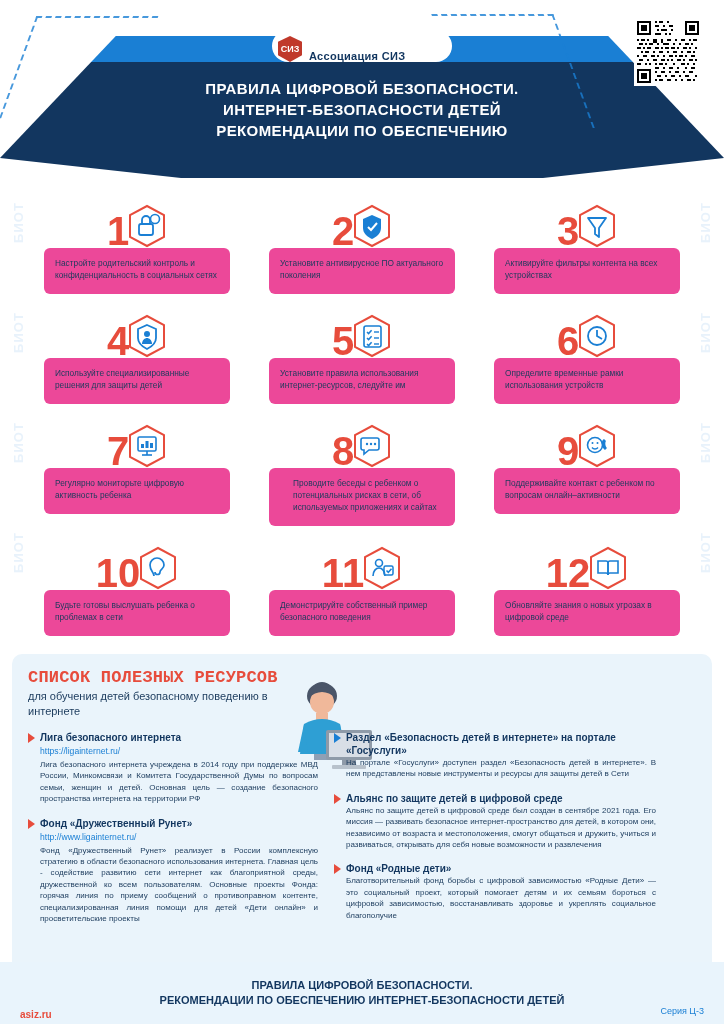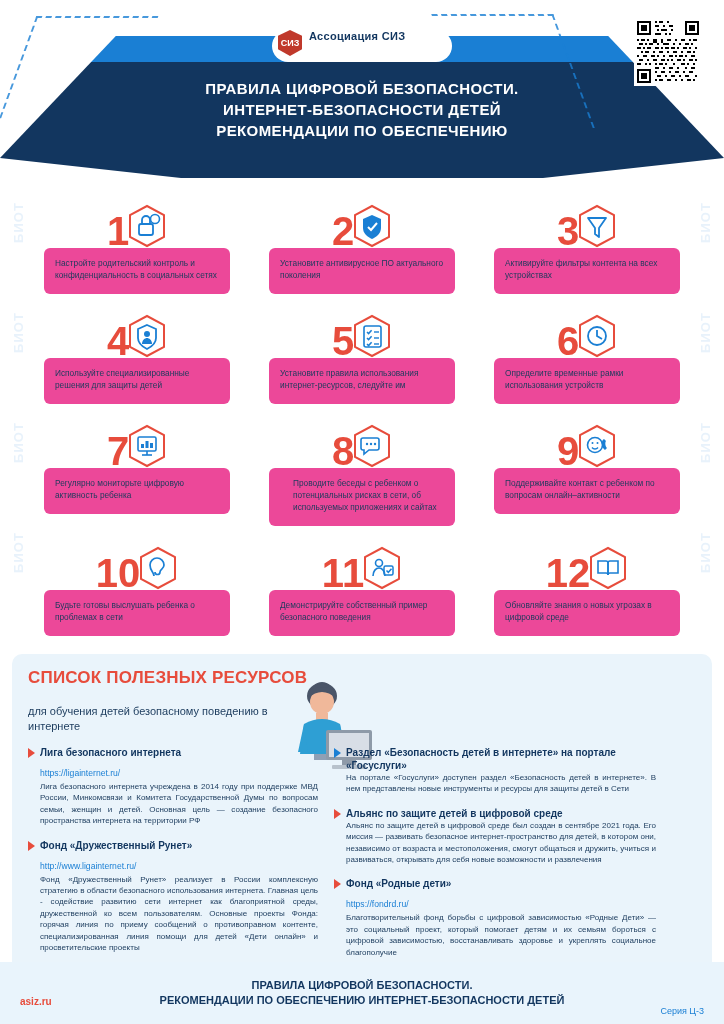--- a/index.html
+++ b/index.html
@@ -44,21 +44,21 @@
     border-left:2px dashed #1a7fd4;border-top:2px dashed #1a7fd4;
     transform:skewX(-20deg);opacity:.8;
   }
   .hdr-dash2{
     position:absolute;right:150px;top:14px;width:120px;height:112px;
     border-right:2px dashed #1a7fd4;border-top:2px dashed #1a7fd4;
     transform:skewX(20deg);opacity:.8;
   }
   .logo-pill{
     position:absolute;left:272px;top:30px;width:180px;height:32px;
-    background:#ffffff;border-radius:16px;display:flex;align-items:flex-start;
+    background:#ffffff;border-radius:16px;display:flex;align-items:flex-end;
     justify-content:flex-start;padding-left:6px;box-sizing:border-box;z-index:6;
   }
   .logo-mark{
     width:24px;height:26px;background:#c0392b;margin-right:7px;
     clip-path:polygon(50% 0,100% 22%,100% 74%,50% 100%,0 74%,0 22%);
     color:#fff;font-size:9px;display:flex;align-items:center;justify-content:center;
     font-weight:bold;
   }
   .logo-text{font-size:11px;font-weight:bold;color:#12365f;letter-spacing:.3px;}
   .hdr-title{
@@ -93,47 +93,47 @@
     background:#ec4899;border-radius:6px;padding:9px 11px;box-sizing:border-box;
     font-size:8.3px;line-height:12px;color:#1a3a5c;min-height:46px;
   }
   .rule-box.tall{min-height:58px;padding-left:24px;}
   
   .resources{
     margin:6px 12px 0 12px;background:#eaf4fb;border-radius:10px;
     padding:14px 16px 16px 16px;box-sizing:border-box;width:700px;height:352px;
     position:relative;overflow:hidden;
   }
-  .res-title{font-size:17px;font-weight:bold;color:#e74c3c;letter-spacing:.2px;}
-  .res-sub{font-size:11px;color:#1a3a5c;line-height:15px;margin-top:16px;width:250px;}
+  .res-title{font-size:17px;font-weight:bold;color:#e74c3c;letter-spacing:.2px;font-family:Liberation Mono, monospace;}
+  .res-sub{font-size:11px;color:#1a3a5c;line-height:15px;margin-top:2px;width:250px;}
   .res-cols{display:flex;gap:16px;margin-top:12px;}
   .res-col{width:322px;}
   .res-col.left{width:290px;}
   .res-item{margin-bottom:12px;position:relative;padding-left:12px;}
   .res-item:before{
     content:"";position:absolute;left:0;top:2px;width:0;height:0;
     border-left:7px solid #e74c3c;border-top:5px solid transparent;border-bottom:5px solid transparent;
   }
   .res-item.blue:before{border-left-color:#1a7fd4;}
   .res-h{font-size:10px;font-weight:bold;color:#12365f;line-height:13px;}
-  .res-url{font-size:8.6px;color:#1a7fd4;margin:9px 0 3px 0;}
+  .res-url{font-size:8.6px;color:#1a7fd4;margin:2px 0 3px 0;}
   .res-p{font-size:8px;line-height:11.4px;color:#1a3a5c;text-align:justify;}
   
   .person{position:absolute;left:258px;top:16px;width:120px;height:120px;}
   
   .footer{
     position:absolute;left:0;bottom:0;width:724px;height:62px;background:#e9f4fc;
   }
   .footer-inner{
     position:relative;width:100%;height:100%;display:flex;align-items:center;justify-content:center;
   }
   .footer-title{
     text-align:center;font-size:11px;font-weight:bold;color:#12365f;line-height:15px;
   }
-  .footer-left{position:absolute;left:20px;bottom:17px;font-size:10px;color:#e74c3c;font-weight:bold;}
+  .footer-left{position:absolute;left:20px;bottom:4px;font-size:10px;color:#e74c3c;font-weight:bold;}
   .footer-right{position:absolute;right:20px;bottom:8px;font-size:9px;color:#1a7fd4;font-weight:normal;}
 </style>
 </head>
 <body>
 
 <div class="header">
   <div class="hdr-bluebar"></div>
   <div class="hdr-darkband"></div>
   <div class="hdr-lightblue-l"></div>
   <div class="hdr-white-wedge"></div>
@@ -520,21 +520,20 @@
       <div class="res-item blue">
         <div class="res-h">Раздел «Безопасность детей в интернете» на портале «Госуслуги»</div>
         <div class="res-p">На портале «Госуслуги» доступен раздел «Безопасность детей в интернете». В нем представлены новые инструменты и ресурсы для защиты детей в Сети</div>
       </div>
       <div class="res-item">
         <div class="res-h">Альянс по защите детей в цифровой среде</div>
         <div class="res-p">Альянс по защите детей в цифровой среде был создан в сентябре 2021 года. Его миссия — развивать безопасное интернет-пространство для детей, в котором они, независимо от возраста и местоположения, смогут общаться и дружить, учиться и развиваться, открывать для себя новые возможности и развлечения</div>
       </div>
       <div class="res-item">
         <div class="res-h">Фонд «Родные дети»</div>
-        <div class="res-url">https://fondrd.ru/</div>
         <div class="res-p">Благотворительный фонд борьбы с цифровой зависимостью «Родные Дети» — это социальный проект, который помогает детям и их семьям бороться с цифровой зависимостью, восстанавливать здоровье и укреплять социальное благополучие</div>
       </div>
     </div>
   </div>
 </div>
 
 <div class="footer">
   <div class="footer-inner">
     <div class="footer-title">
       <div>ПРАВИЛА ЦИФРОВОЙ БЕЗОПАСНОСТИ.</div>

